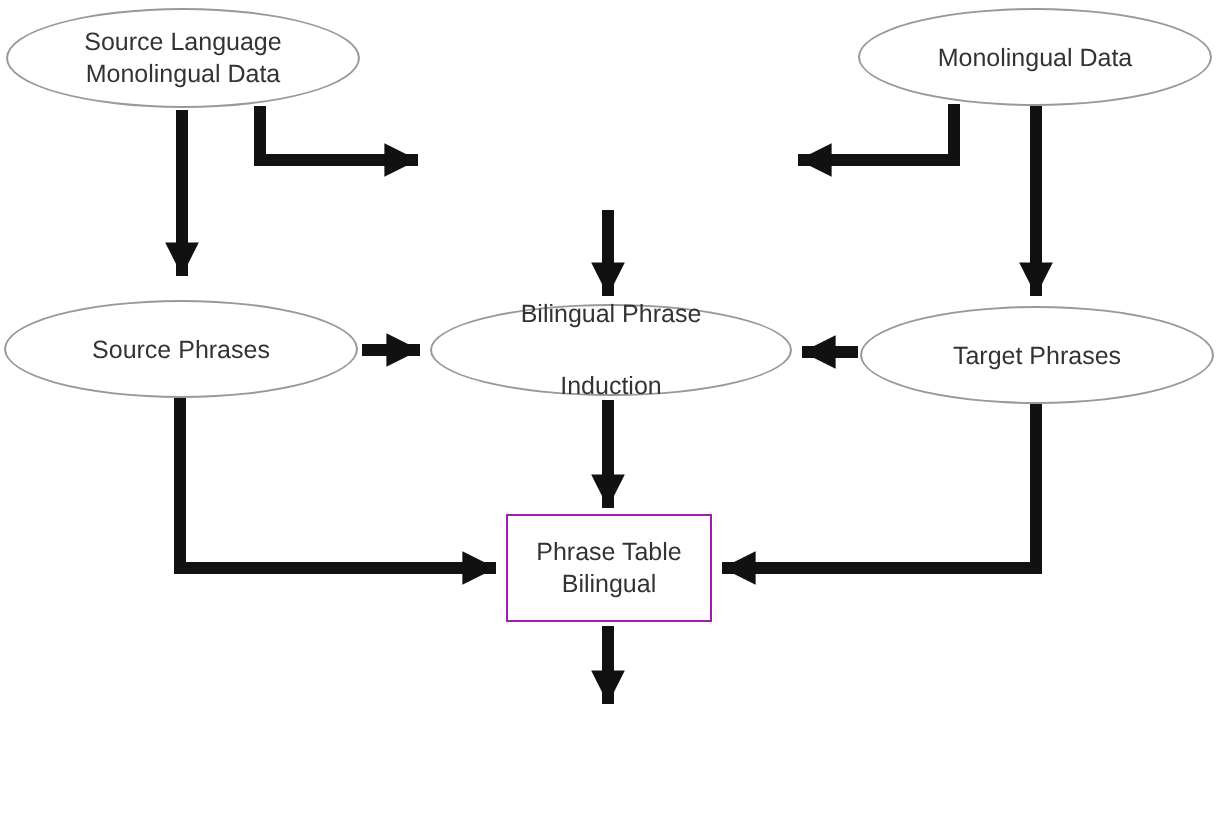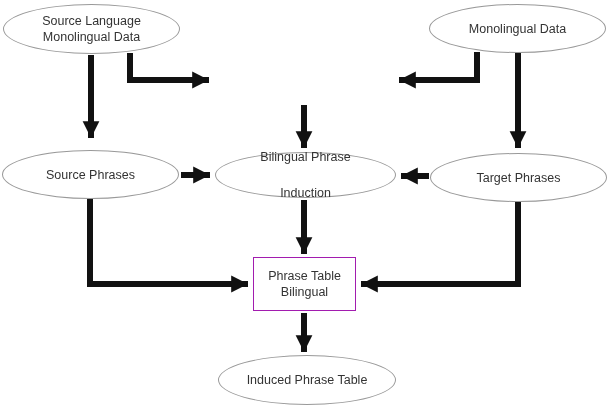--- a/index.html
+++ b/index.html
@@ -87,17 +87,14 @@
 
   <div class="node ellipse" style="left:430px; top:153px; width:177px; height:49px;text-align:center;">
     <span>Target Phrases</span>
   </div>
 
   <div class="node rect" style="left:253px; top:257px; width:103px; height:54px;">
     <span>Phrase Table</span>
     <span>Bilingual</span>
   </div>
 
-  <div class="node ellipse" style="left:218px; top:355px; width:178px; height:50px;">
-    <span>Induced Phrase Table</span>
-  </div>
 
 </div>
 
 </body></html>

